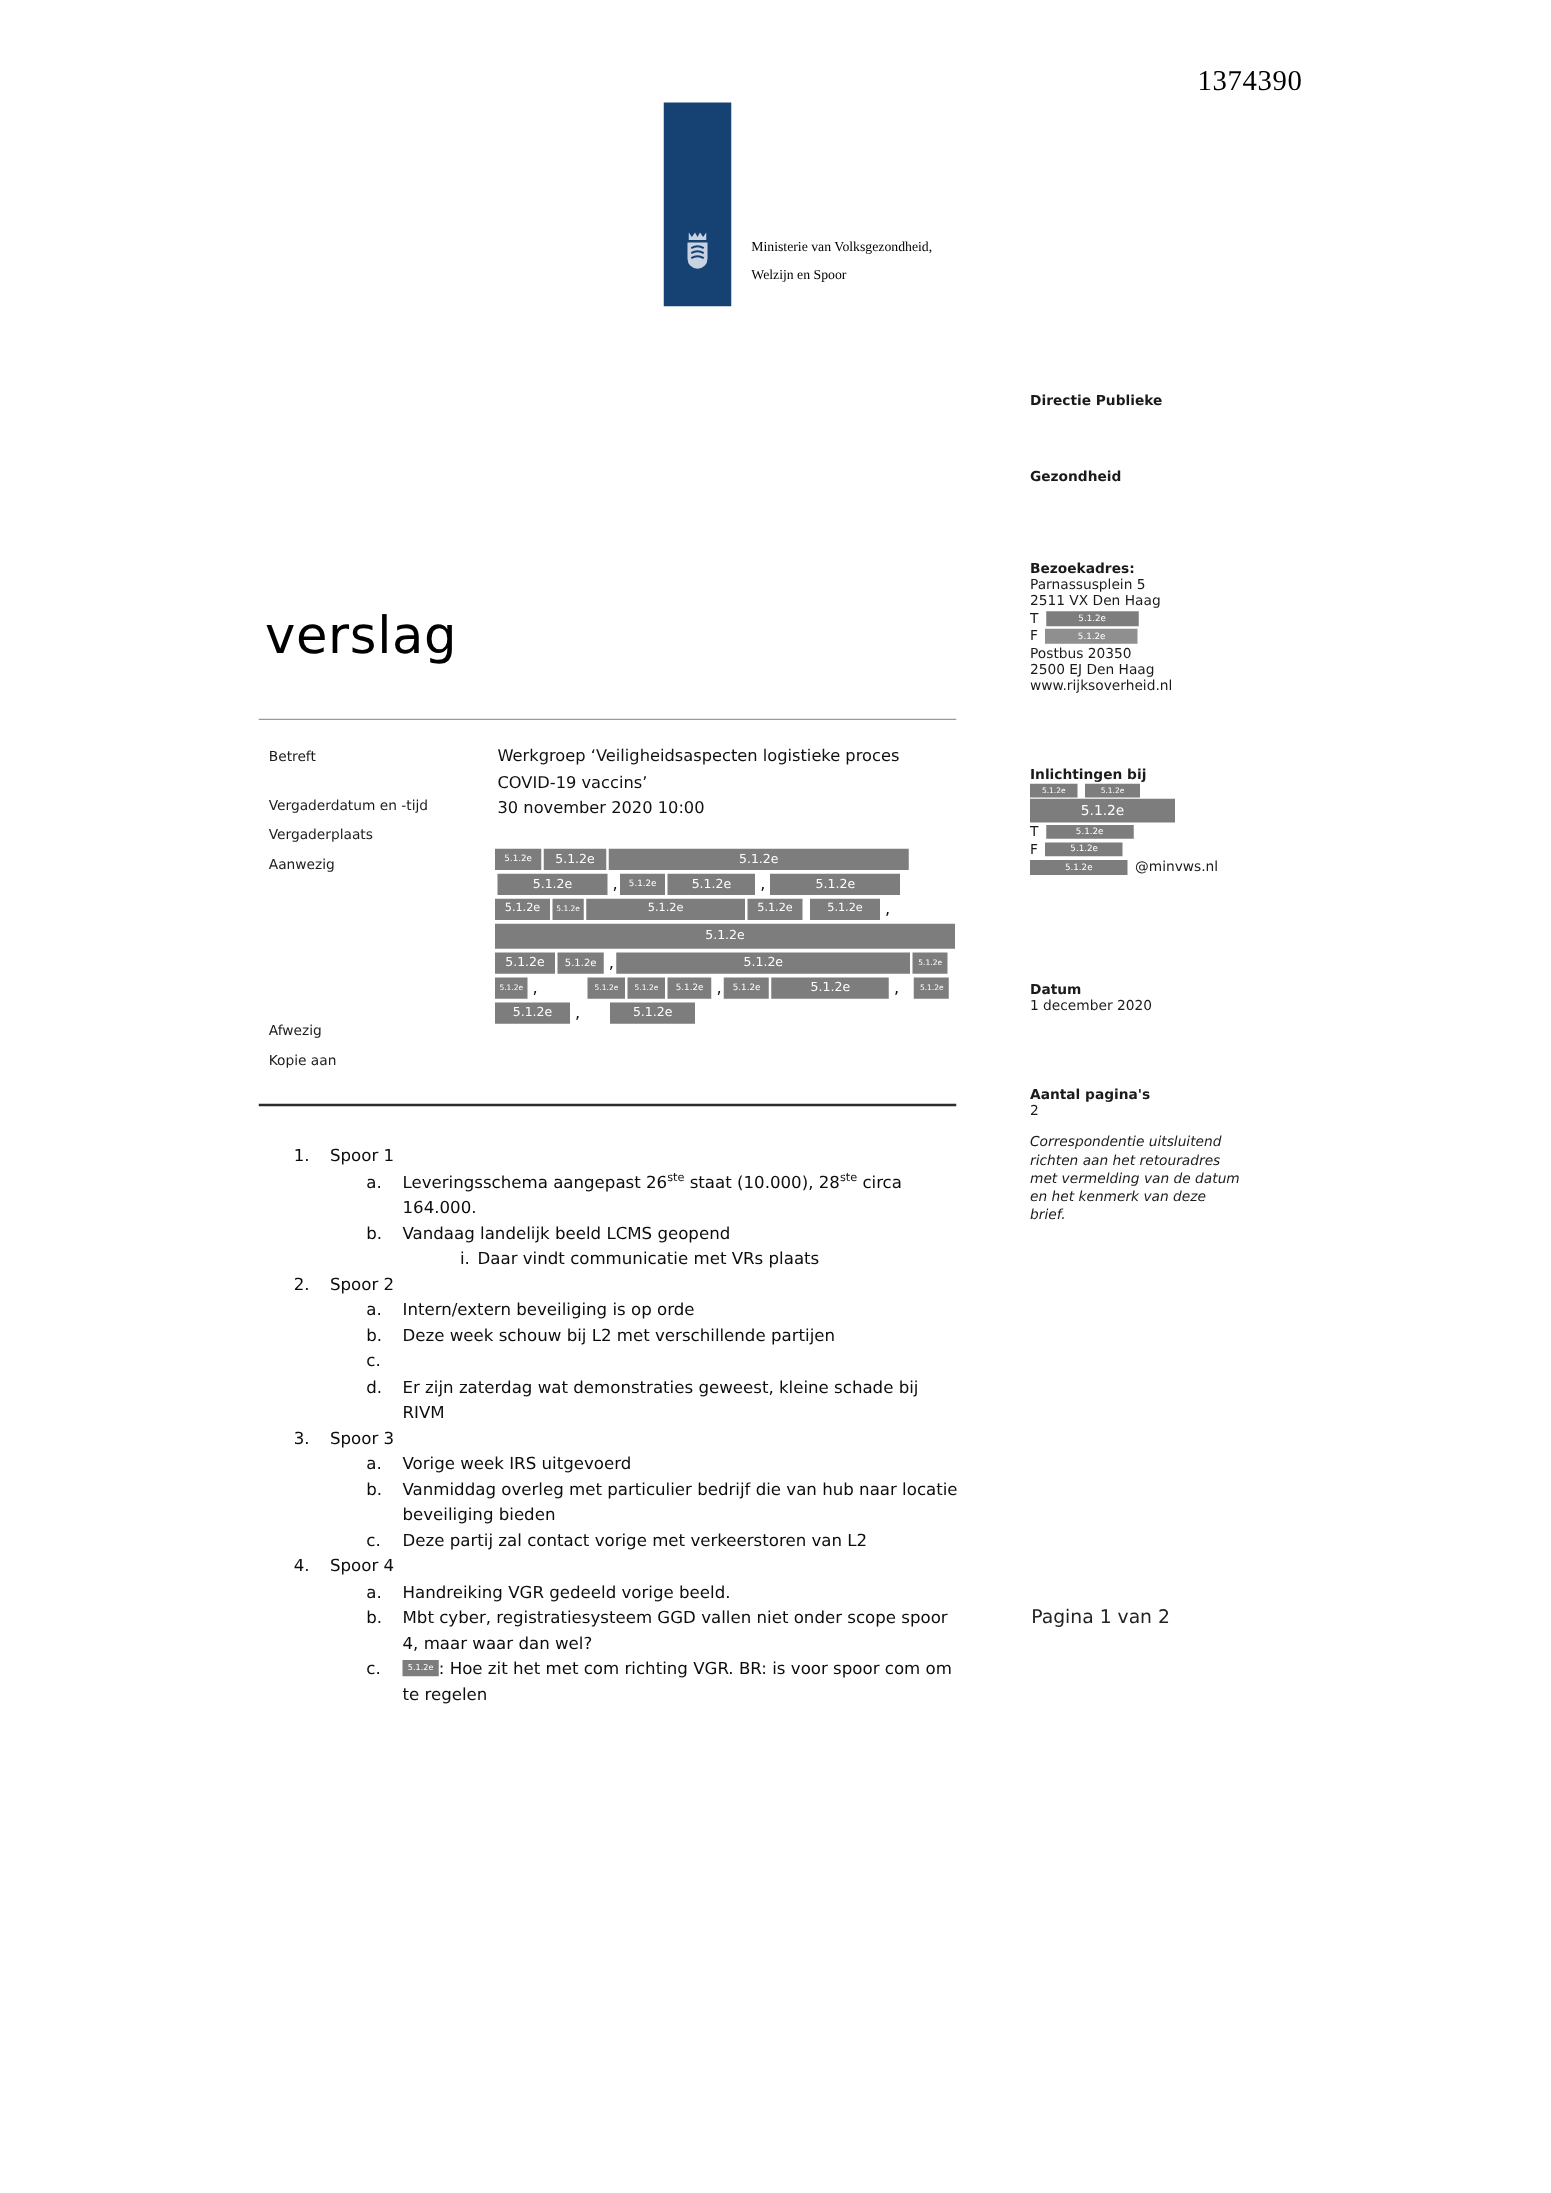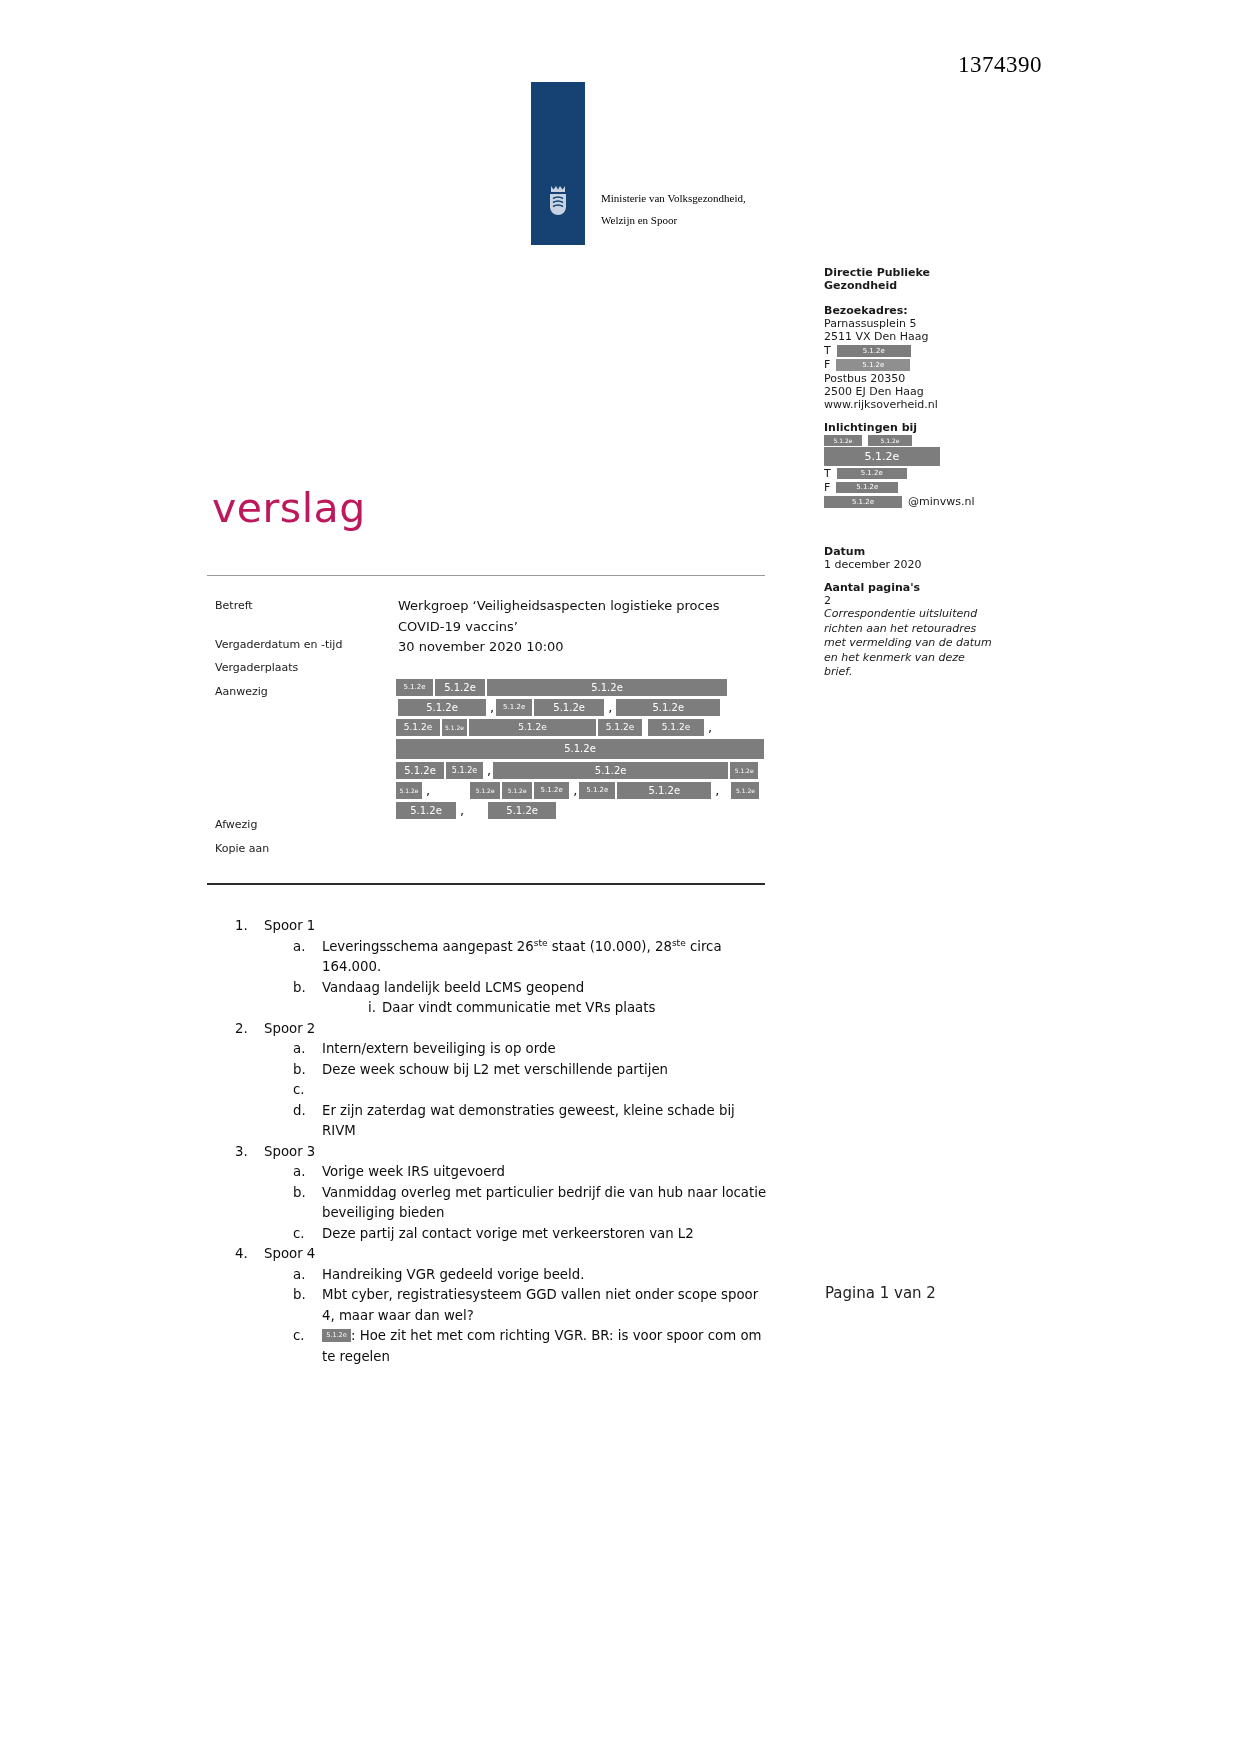--- a/index.html
+++ b/index.html
@@ -6,30 +6,30 @@
   .page{position:relative;width:1241px;height:1754px;background:#fff;font-family:"DejaVu Sans",sans-serif;color:#111;overflow:hidden;}
   .doc-number{position:absolute;left:958px;top:52px;font-size:23px;letter-spacing:.5px;color:#000;font-family:Liberation Serif, serif;}
 
   
   .logo-bar{position:absolute;left:531px;top:82px;width:54px;height:163px;background:#154273;}
   .emblem{position:absolute;left:50%;transform:translateX(-50%);top:100px;}
   .ministry{position:absolute;left:601px;top:188px;font-family:"Liberation Serif",serif;font-size:11px;line-height:21.5px;color:#000;}
 
   
   .sidebar{position:absolute;left:824px;top:266px;width:200px;font-size:11px;line-height:13px;color:#1a1a1a;}
-  .sidebar .b{font-weight:bold;}
+  .sidebar .b{font-weight:bold;margin-top:48px;}
   .gap10{height:10px}.gap12{height:12px}.gap36{height:36px}
   .sb-row{display:flex;align-items:center;gap:6px;margin:1px 0;}
-  .note{font-style:italic;width:172px;line-height:14.5px;color:#1a1a1a;}
+  .note{font-style:italic;width:172px;line-height:14.5px;margin-top:12px;color:#1a1a1a;}
 
   .redact{display:inline-block;background:#7d7d7d;color:#fff;text-align:center;font-size:7px;height:12px;line-height:12px;vertical-align:middle;font-family:"DejaVu Sans",sans-serif;white-space:nowrap;overflow:hidden;}
   .redact.inline{height:13px;line-height:13px;font-size:6.5px;width:29px;vertical-align:-2px;}
 
   
-  .title{position:absolute;left:212px;top:484px;font-size:41px;color:#be185d;letter-spacing:.5px;}
+  .title{position:absolute;left:212px;top:484px;font-size:41px;color:#000000;letter-spacing:.5px;}
   .hr1{position:absolute;left:207px;top:575px;width:558px;height:1px;background:#9a9a9a;}
   .hr2{position:absolute;left:207px;top:883px;width:558px;height:2px;background:#2b2b2b;}
   .meta-label{position:absolute;left:215px;font-size:11px;color:#1a1a1a;}
   .meta-value{position:absolute;left:398px;font-size:13px;color:#111;line-height:21px;}
 
   .aanwezig{position:absolute;left:396px;top:679px;width:372px;}
   .az-row{display:flex;align-items:center;margin-bottom:3px;height:17px;}
   .az-row .redact{height:17px;line-height:17px;margin-right:2px;}
   .sep{font-size:13px;margin:0 2px;color:#111;}
 

